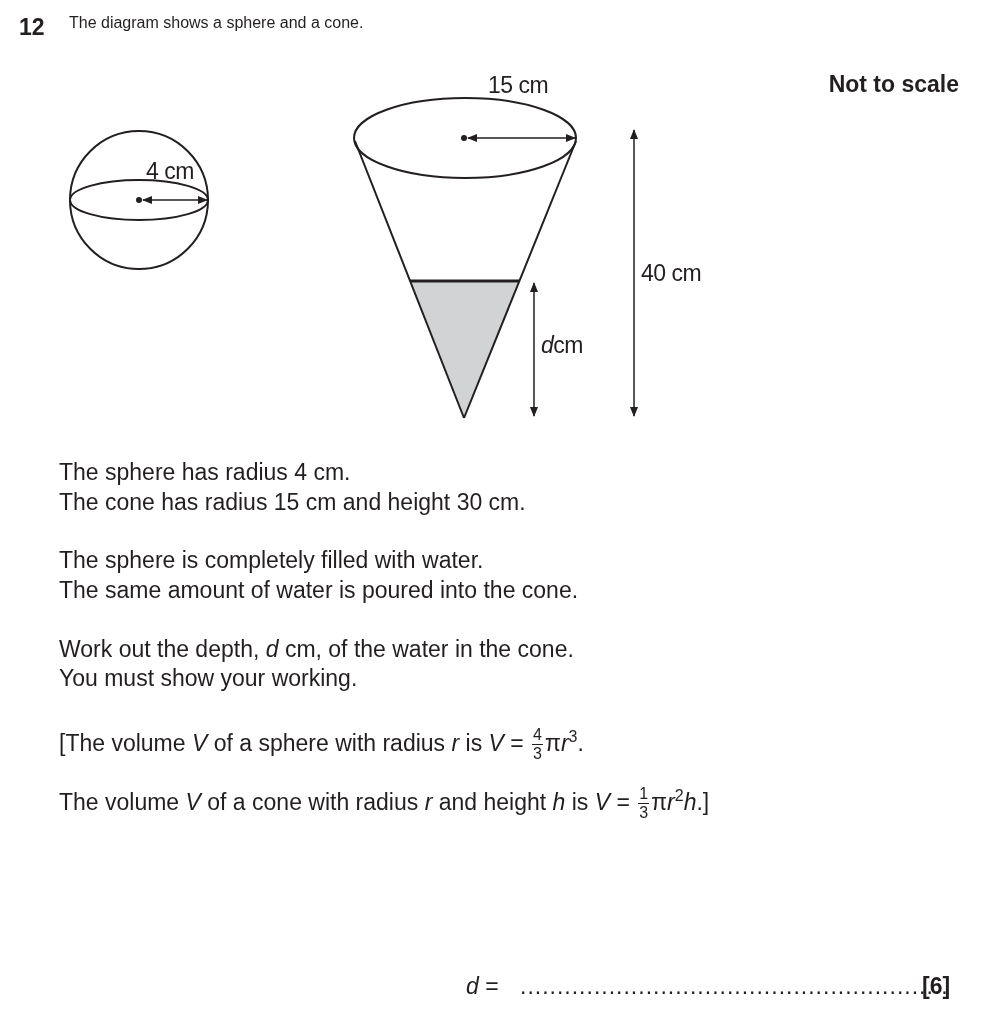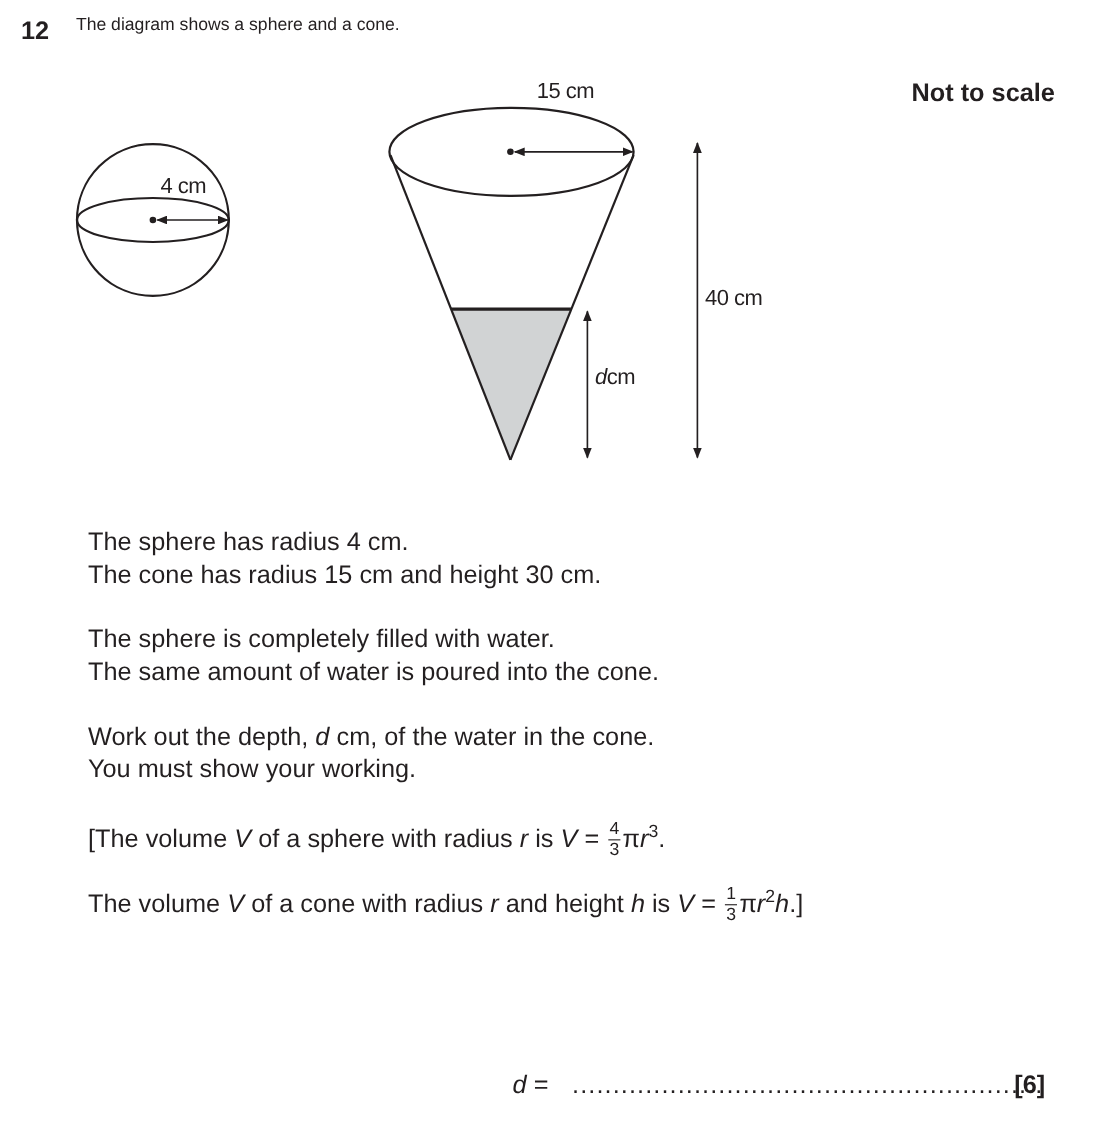--- a/index.html
+++ b/index.html
@@ -2,23 +2,23 @@
 <html><head>
 <meta charset="utf-8">
 <style>
   html, body { margin:0; padding:0; background:#ffffff; }
   body { width:1000px; height:1023px; position:relative; overflow:hidden;
          font-family:"Liberation Sans", sans-serif; color:#231f20; }
   .abs { position:absolute; white-space:nowrap; }
   .qnum { left:19px; top:14px; font-size:23px; font-weight:bold; }
   .qtitle { left:69px; top:14px; font-size:16px; }
   .nts { right:41px; top:71px; font-size:23px; font-weight:bold;margin-left:16px; }
-  .lbl { font-size:20px; letter-spacing:-0.5px; }
+  .lbl { font-size:23px; letter-spacing:-0.5px; }
   svg.diagram { position:absolute; left:0; top:0; }
-  .para { left:80px; font-size:23px; line-height:30px;margin-top:20px; }
+  .para { left:59px; font-size:23px; line-height:30px; }
   .it { font-style:italic; }
   .frac { display:inline-block; vertical-align:middle; text-align:center; font-size:16px; line-height:18px; margin:0 2px; }
   .frac .num { display:block; border-bottom:1.5px solid #231f20; padding:0 1px; }
   .frac .den { display:block; }
   sup { font-size:16px; }
   .answer { left:466px; top:973px; font-size:23px; }
   .dots { left:520px; top:973px; font-size:23px; letter-spacing:1px; color:#231f20; }
   .marks { left:922px; top:973px; font-size:23px; font-weight:bold; }
 </style>
 </head>

